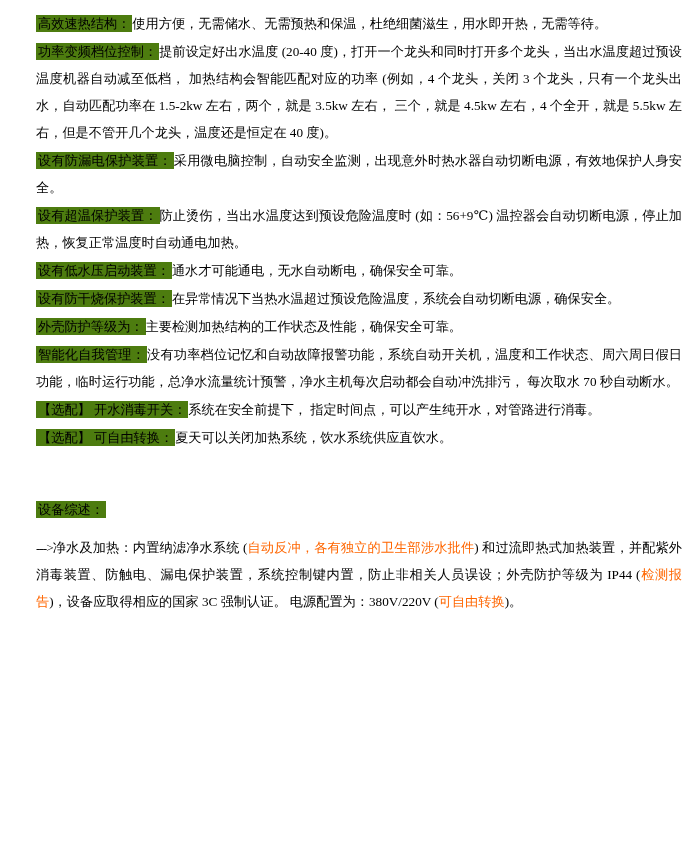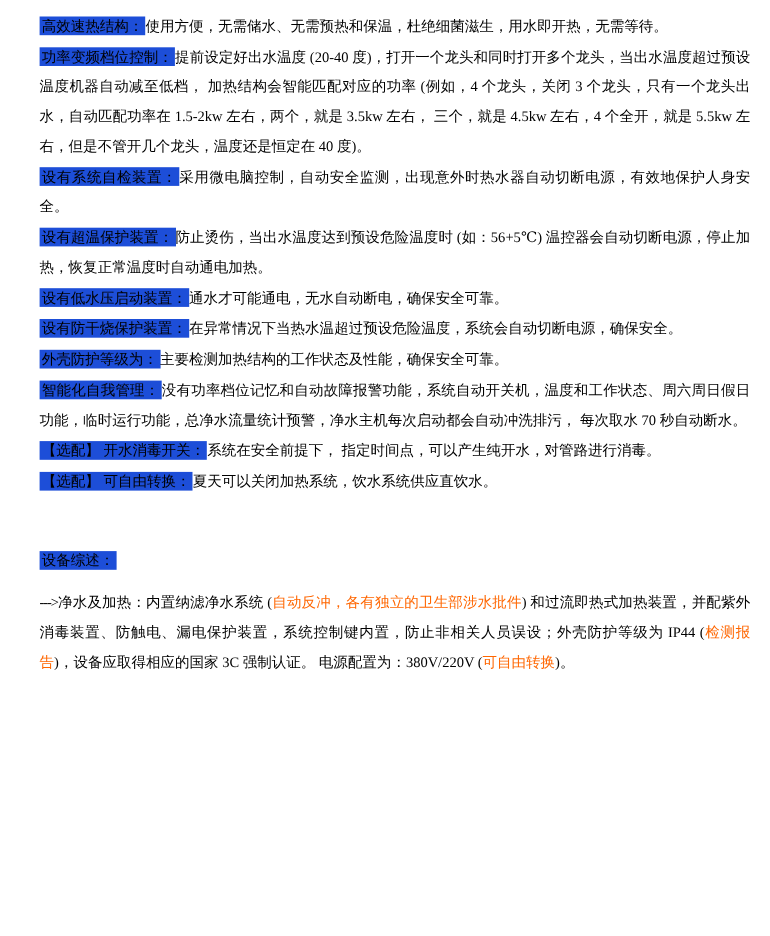--- a/index.html
+++ b/index.html
@@ -22,21 +22,21 @@
     padding: 10px 18px 0 36px;
   }
   .para {
     font-size: 13.2px;
     line-height: 27px;
     text-align: justify;
     margin: 0 0 1px 0;
     text-indent: 0;
   }
   .hl {
-    background: #1d4ed8;
+    background: #4d7c0f;
     padding: 1px 2px;
     font-weight: normal;
   }
   .orange {
     color: #ff6600;
     margin-top: 48px;
   }
   .spacer-lg {
     height: 44px;
   }
@@ -54,25 +54,25 @@
 
   <p class="para">
     <span class="hl">高效速热结构：</span><span>使用方便，无需储水、无需预热和保温，杜绝细菌滋生，用水即开热，无需等待。</span>
   </p>
 
   <p class="para">
     <span class="hl">功率变频档位控制：</span><span>提前设定好出水温度 (20-40 度)，打开一个龙头和同时打开多个龙头，当出水温度超过预设温度机器自动减至低档， 加热结构会智能匹配对应的功率 (例如，4 个龙头，关闭 3 个龙头，只有一个龙头出水，自动匹配功率在 1.5-2kw 左右，两个，就是 3.5kw 左右， 三个，就是 4.5kw 左右，4 个全开，就是 5.5kw 左右，但是不管开几个龙头，温度还是恒定在 40 度)。</span>
   </p>
 
   <p class="para">
-    <span class="hl">设有系统自检装置：</span><span>采用微电脑控制，自动安全监测，出现意外时热水器自动切断电源，有效地保护人身安全。</span>
+    <span class="hl">设有防漏电保护装置：</span><span>采用微电脑控制，自动安全监测，出现意外时热水器自动切断电源，有效地保护人身安全。</span>
   </p>
 
   <p class="para">
-    <span class="hl">设有超温保护装置：</span><span>防止烫伤，当出水温度达到预设危险温度时 (如：56+5℃) 温控器会自动切断电源，停止加热，恢复正常温度时自动通电加热。</span>
+    <span class="hl">设有超温保护装置：</span><span>防止烫伤，当出水温度达到预设危险温度时 (如：56+9℃) 温控器会自动切断电源，停止加热，恢复正常温度时自动通电加热。</span>
   </p>
 
   <p class="para">
     <span class="hl">设有低水压启动装置：</span><span>通水才可能通电，无水自动断电，确保安全可靠。</span>
   </p>
 
   <p class="para">
     <span class="hl">设有防干烧保护装置：</span><span>在异常情况下当热水温超过预设危险温度，系统会自动切断电源，确保安全。</span>
   </p>
 

